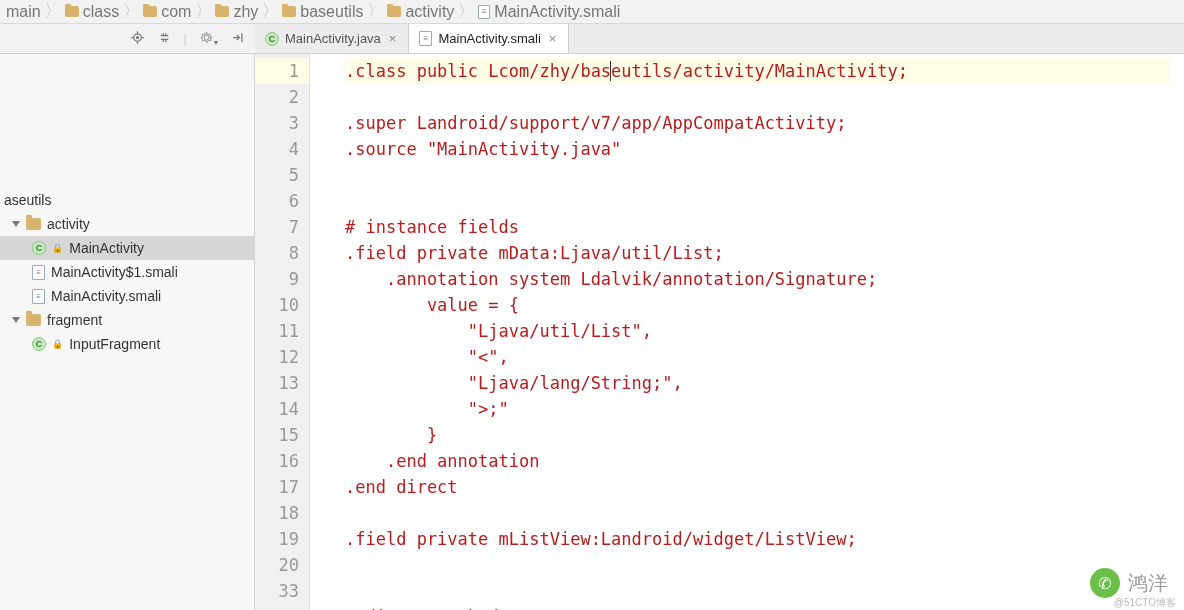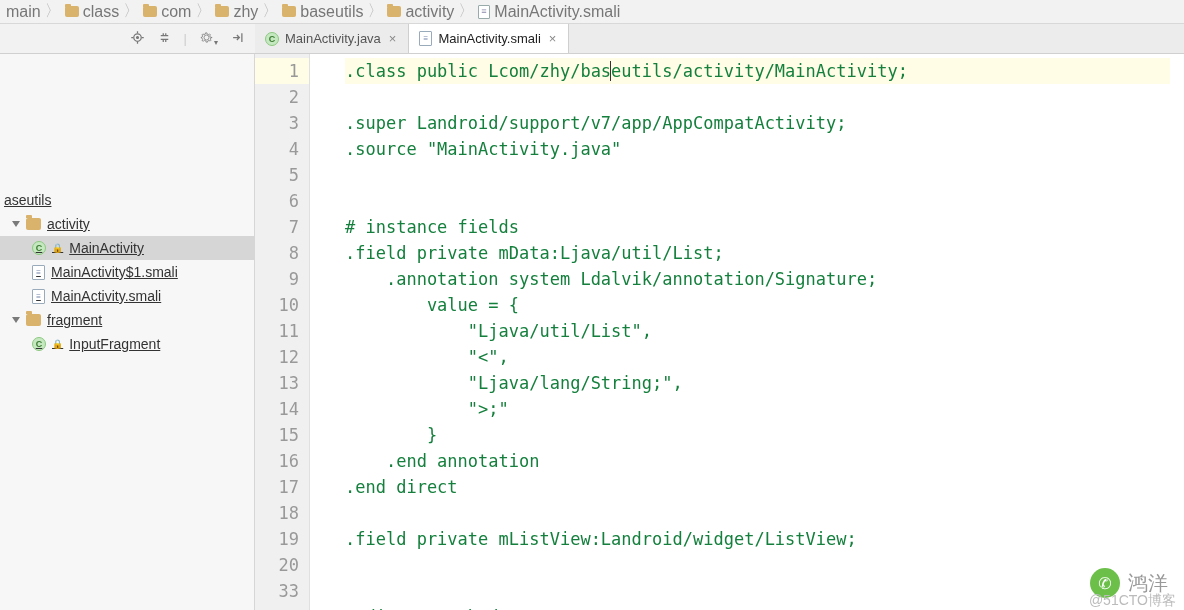--- a/index.html
+++ b/index.html
@@ -81,21 +81,20 @@
   overflow: hidden;
 }
 .tree-row {
   display: flex;
   align-items: center;
   gap: 6px;
   height: 24px;
   padding-left: 4px;
   font-size: 14px;
   color: #333;
-  text-decoration: underline;
 }
 .tree-row.sel { background: #d6d6d6; }
 .tree-row .indent { display:inline-block; }
 .triangle-down { width:0; height:0; border-left:4px solid transparent; border-right:4px solid transparent; border-top:6px solid #7a7a7a; }
 .lock-ic { color:#9a7b2e; font-size:9px; }
 .folder-sm { width:15px; height:12px; background:#d9b26b; border-radius:2px; position:relative; }
 .folder-sm::before { content:""; position:absolute; top:-3px; left:0; width:6px; height:3px; background:#d9b26b; border-radius:1px 1px 0 0; }
 
 .editor {
   flex: 1;
@@ -112,38 +111,38 @@
   text-align: right;
   padding: 4px 10px 0 0;
   color: #999;
   line-height: 26px;
 }
 .gutter .hl { background:#fffde6; display:block; margin-right:-10px; padding-right:10px; }
 .code {
   flex: 1;
   padding: 4px 14px 0 35px;
   line-height: 26px;
-  color: #15803d;
+  color: #b91c1c;
   white-space: pre;
 }
 .code .line.hl { background:#fffde6; display:block; }
 .code .cursor { border-left:1px solid #333; margin-left:-1px; }
 .watermark {
   position: absolute;
   right: 16px;
   bottom: 12px;
   display: flex;
   align-items: center;
   gap: 8px;
   color: #999;
   font-family: sans-serif;
   font-size: 20px;
 }
 .wm-circle { width:30px; height:30px; border-radius:50%; background:#6cc04a; display:flex; align-items:center; justify-content:center; color:#fff; font-size:16px; }
-.small-wm { position:absolute; right:8px; bottom:0; font-size:14px; color:#bbb; font-family:sans-serif; }
+.small-wm { position:absolute; right:8px; bottom:0; font-size:10px; color:#bbb; font-family:sans-serif; }
 </style>
 </head>
 <body>
 
 <div class="breadcrumb">
   <span class="crumb">
       <span>main</span>
     </span>
   <span class="sep">〉</span>
   <span class="crumb">

